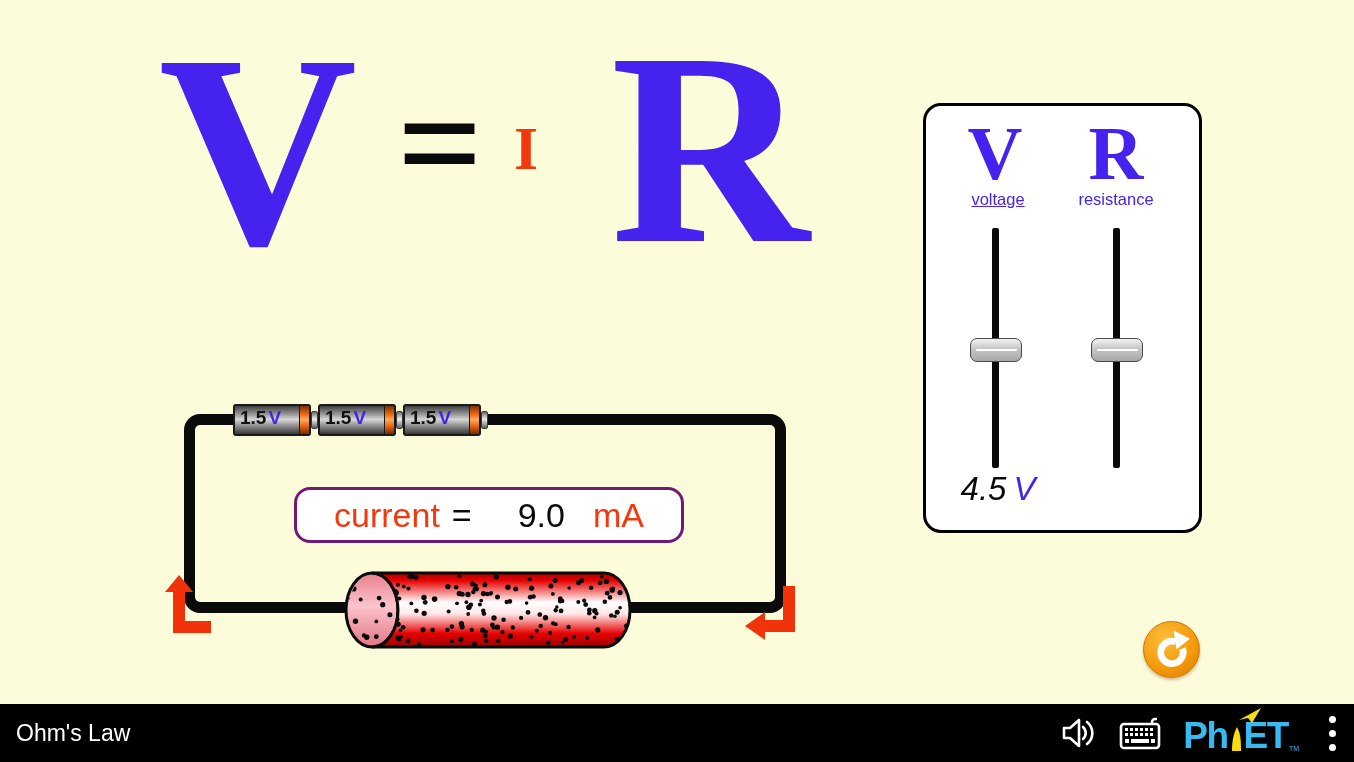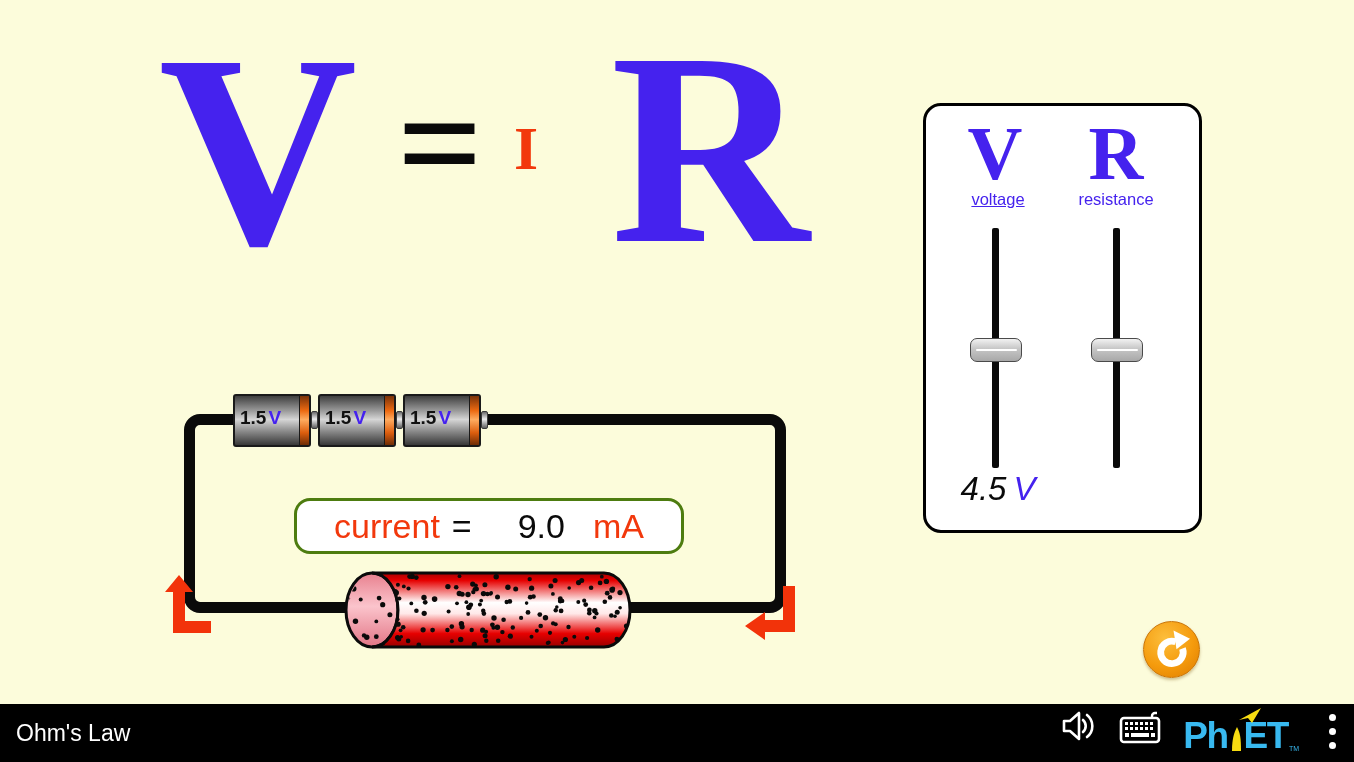--- a/index.html
+++ b/index.html
@@ -30,32 +30,32 @@
   #handle-v{left:44px;} #handle-r{left:165px;}
   .handle::after{content:"";position:absolute;left:9%;right:9%;top:10px;height:2px;background:#FFFFFF;border-radius:1px;}
   .p-val{position:absolute;top:364px;width:160px;text-align:center;font-size:33px;color:#0A0A0A;font-style:italic;}
   #val-v{left:-8px;} #val-r{left:113px;}
   .p-unit{color:#4522EE;margin-left:7px;}
 
   
   #circuit-wire{position:absolute;left:184px;top:414px;width:602px;height:199px;
                 border:11px solid #0A0A0A;border-radius:16px;box-sizing:border-box;}
   #battery-row{position:absolute;left:233px;top:398px;height:44px;display:flex;align-items:center;}
-  .battery{position:relative;width:78px;height:53px;border:2px solid #1A1A1A;border-radius:3px;box-sizing:border-box;
+  .battery{position:relative;width:78px;height:32px;border:2px solid #1A1A1A;border-radius:3px;box-sizing:border-box;
            display:flex;background:linear-gradient(#3F3F3F,#9A9A9A 30%,#D6D6D6 48%,#8A8A8A 72%,#383838);}
   .bat-label{flex:1;display:flex;align-items:center;padding-left:5px;padding-bottom:4px;
              font-size:19px;font-weight:bold;color:#111;}
   .bat-label .u{color:#4522EE;margin-left:2px;}
   .bat-cap{width:9px;height:100%;border-left:1px solid #1A1A1A;
            background:linear-gradient(#7A3208,#ED6A12 30%,#FFAC60 48%,#DD5E0E 75%,#6E2D06);}
   .bat-nub{width:7px;height:18px;background:linear-gradient(#6A6A6A,#EFEFEF 45%,#5F5F5F);
            border:1px solid #3A3A3A;box-sizing:border-box;border-radius:2px;}
 
-  #readout{position:absolute;left:294px;top:498px;width:390px;height:56px;background:#FFFFFF;
-           border:3px solid #4d7c0f;border-radius:16px;box-sizing:border-box;
+  #readout{position:absolute;left:294px;top:487px;width:390px;height:56px;background:#FFFFFF;
+           border:3px solid #701a75;border-radius:16px;box-sizing:border-box;
            display:flex;align-items:center;justify-content:center;font-size:34px;}
   #readout .lab{color:#F2380C;}
   #readout .eq{color:#0A0A0A;margin:0 14px 0 12px;}
   #readout .val{color:#0A0A0A;margin-left:32px;}
   #readout .unit{color:#F2380C;margin-left:28px;}
 
   #resistor{position:absolute;left:342px;top:570px;}
   .cur-arrow{position:absolute;}
   #arrow-left{left:163px;top:573px;}
   #arrow-right{left:743px;top:586px;}
@@ -63,21 +63,21 @@
   
   #reset-btn{position:absolute;left:1143px;top:621px;width:57px;height:57px;border-radius:50%;
              background:radial-gradient(circle at 38% 30%,#FCBE3C,#F59B0D 55%,#E07F00 95%);
              border:1px solid #C97407;box-sizing:border-box;display:flex;align-items:center;justify-content:center;
              box-shadow:0 2px 3px rgba(120,80,0,.35);cursor:pointer;}
 
   
   #navbar{position:absolute;left:0;top:704px;width:1354px;height:58px;background:#000;
           display:flex;align-items:center;gap:28px;}
   #nav-title{color:#FFFFFF;font-size:23px;margin-left:16px;}
-  #nav-right{margin-left:auto;display:flex;align-items:flex-start;gap:22px;margin-right:10px;}
+  #nav-right{margin-left:auto;display:flex;align-items:center;gap:22px;margin-right:10px;}
   .nav-icon{display:flex;align-items:center;justify-content:center;cursor:pointer;}
   #phet-logo{position:relative;display:flex;align-items:flex-end;cursor:pointer;height:46px;padding-top:6px;box-sizing:border-box;}
   .logo-txt{font-weight:bold;font-size:37px;line-height:40px;color:#38B9F0;letter-spacing:-1.5px;}
   #logo-i{margin:0 1px 4px 2px;}
   #logo-plane{position:absolute;left:56px;top:-2px;}
   #logo-tm{font-size:7px;color:#38B9F0;margin:0 0 4px 1px;}
   #kebab{display:flex;flex-direction:column;gap:7px;padding:4px 8px;cursor:pointer;}
   .dot{width:7px;height:7px;border-radius:50%;background:#FFFFFF;}
 </style>
 </head>

